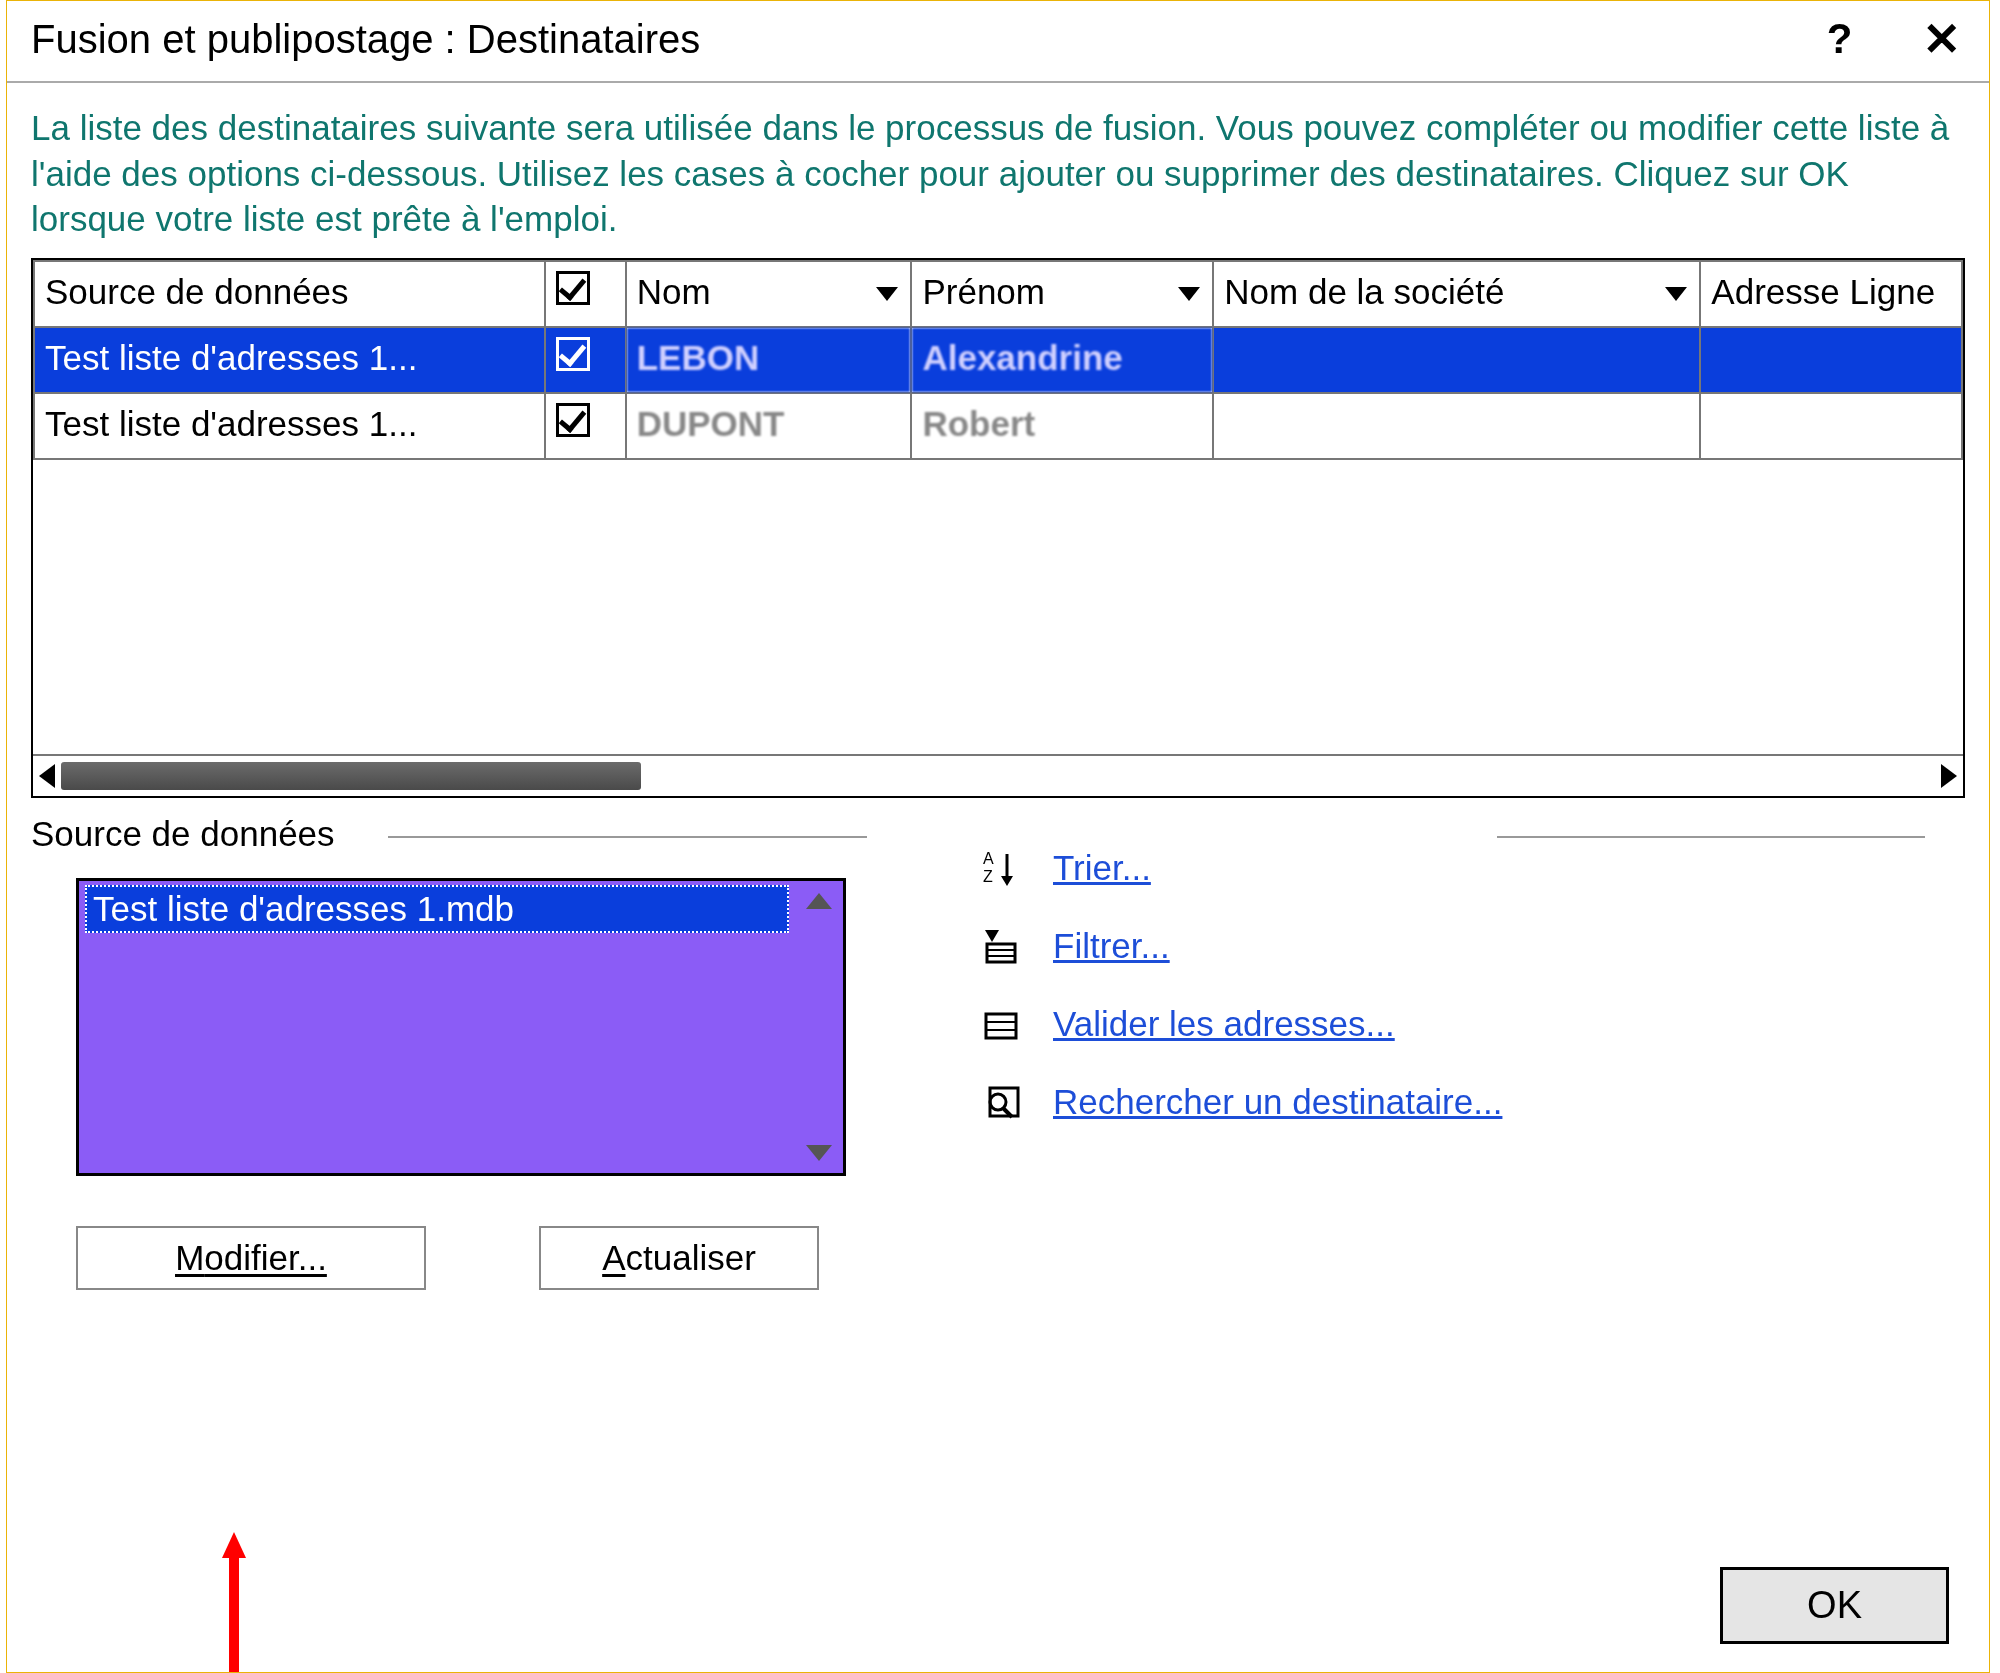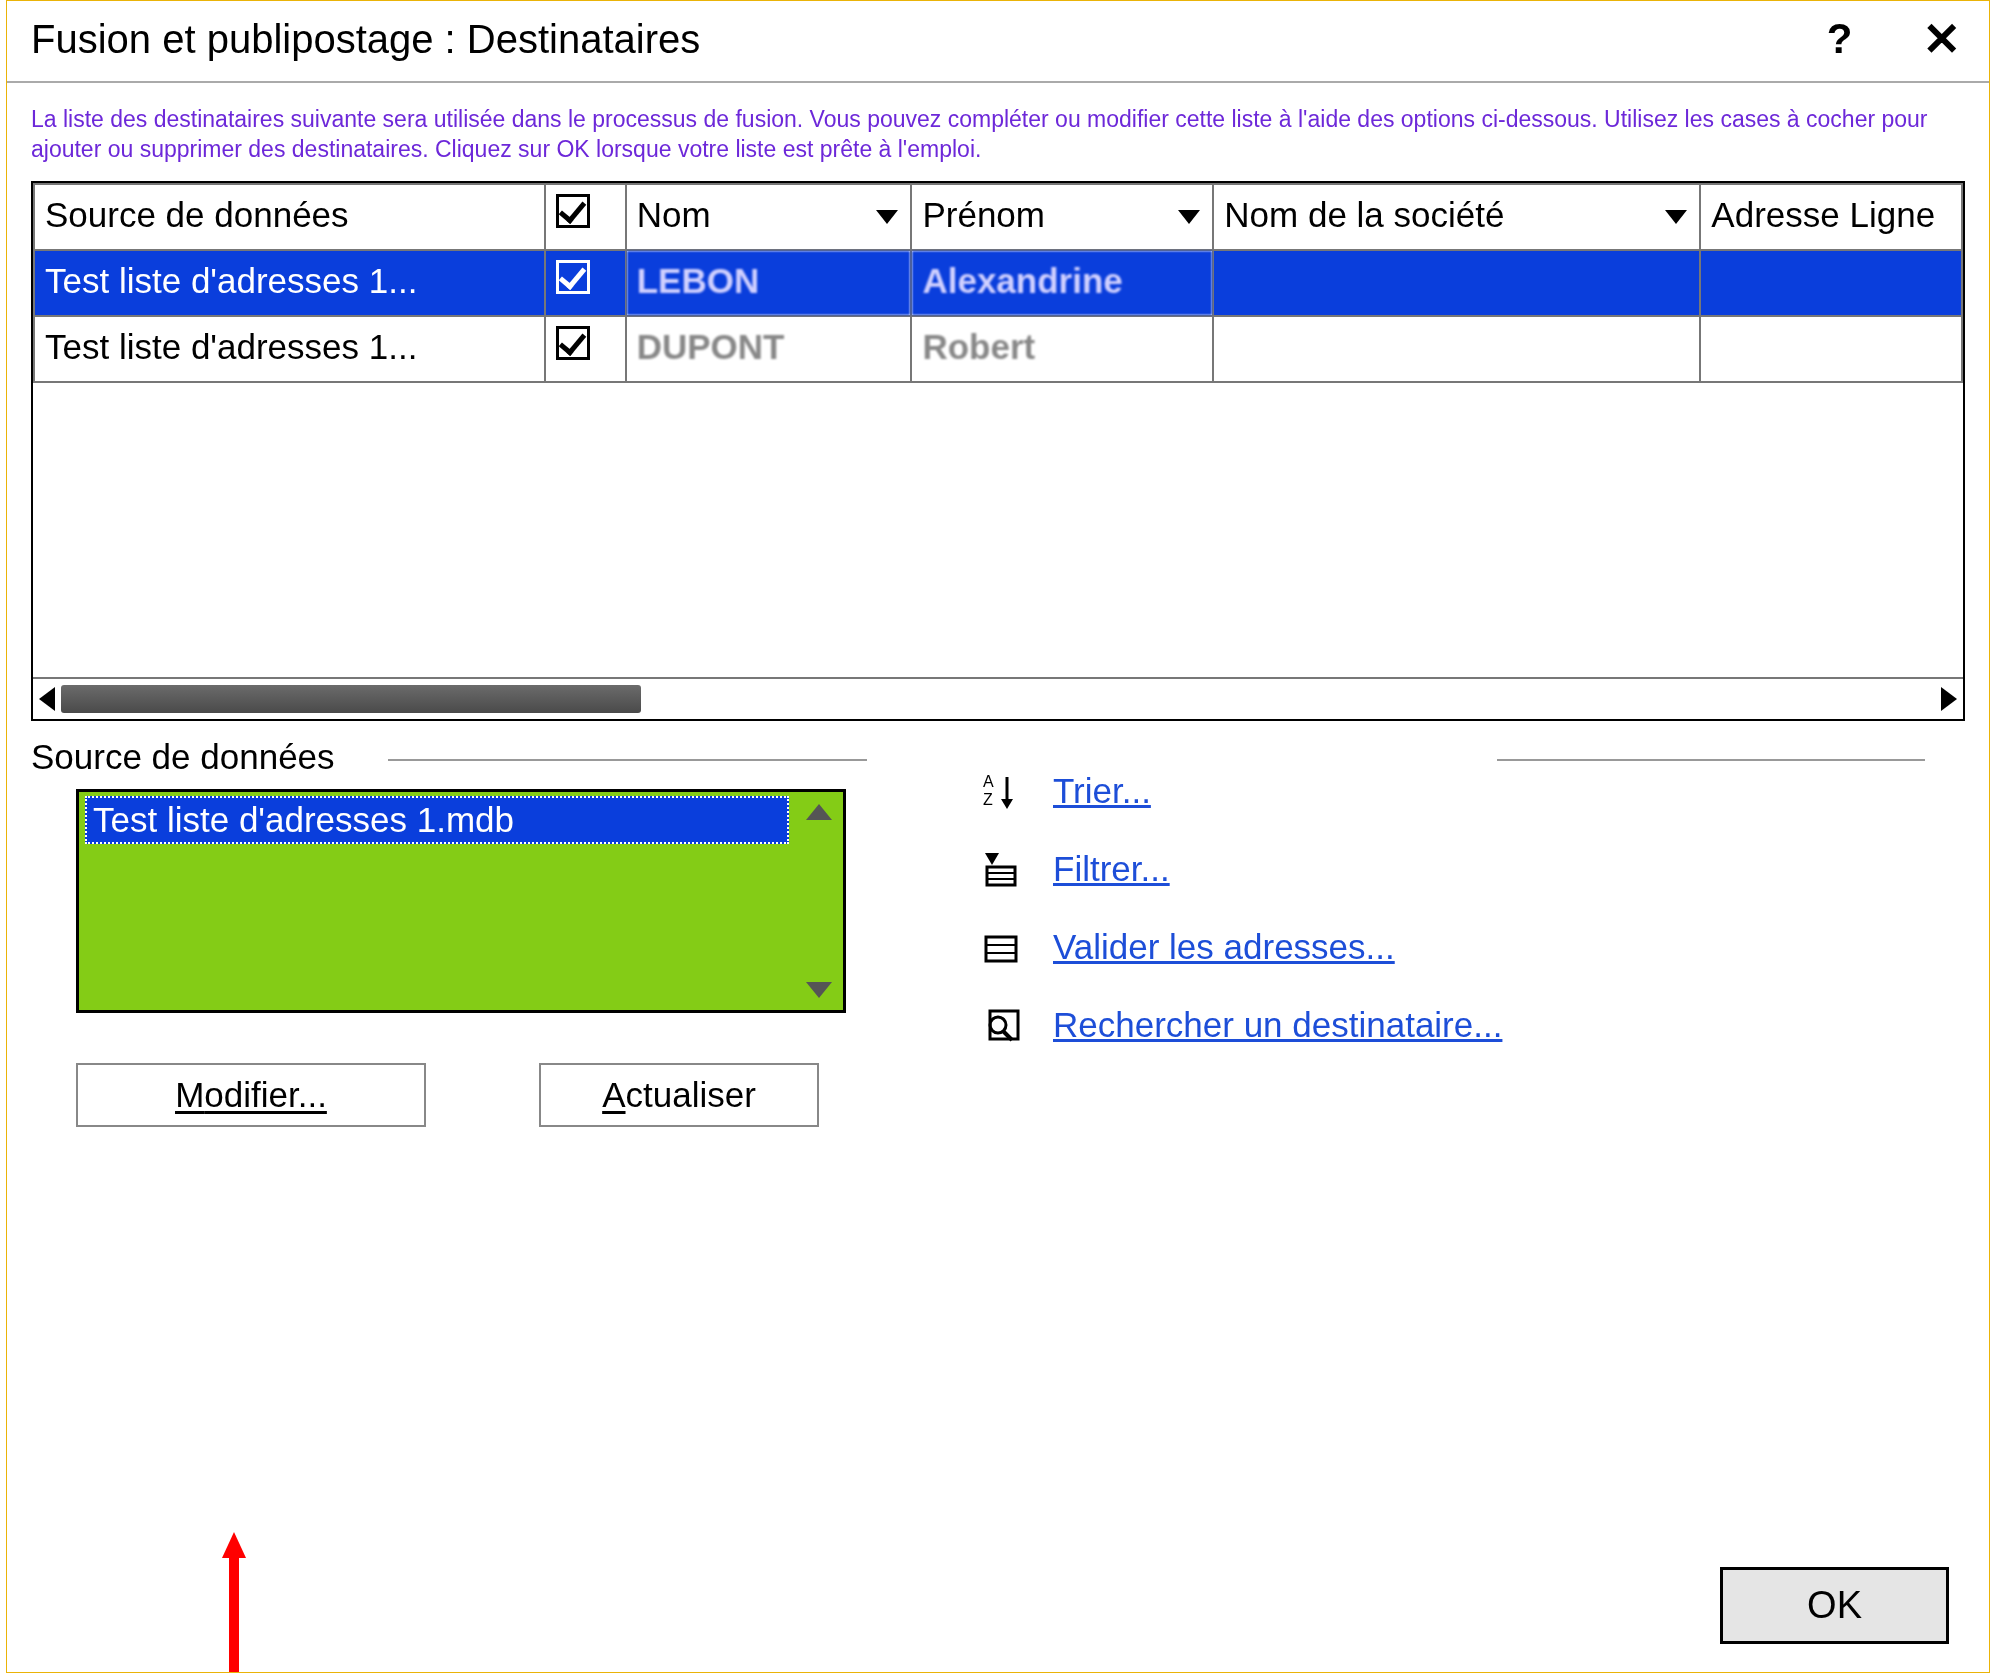--- a/index.html
+++ b/index.html
@@ -40,22 +40,22 @@
   .close-icon { font-size:46px; line-height:1; }
 
   .body {
     padding:22px 24px 20px 24px;
     flex:1;
     display:flex;
     flex-direction:column;
     position:relative;
   }
   .description {
-    font-size:23px;
-    color:#6d28d9;
+    font-size:35px;
+    color:#0f766e;
     line-height:1.3;
     margin-bottom:16px;
   }
 
   
   .table-wrapper {
     border:2px solid #000;
     position:relative;
   }
   .grid {
@@ -179,27 +179,27 @@
     top:22px;
     height:0;
     border-top:2px solid #999;
     z-index:1;
   }
 
   
   .source-panel { width:860px; flex:0 0 860px; }
   .source-panel .group-line { left:357px; right:24px; }
   .source-listbox {
-    margin-top:12px;
+    margin-top:24px;
     margin-left:45px;
     width:770px;
-    height:224px;
+    height:298px;
     border:3px solid #000;
     display:flex;
-    background:#84cc16;
+    background:#8b5cf6;
   }
   .source-listbox .list-area {
     flex:1;
     padding:4px 6px;
     font-size:35px;
   }
   .source-listbox .list-item {
     background:#0a3edc;
     color:#fff;
     padding:2px 6px;

